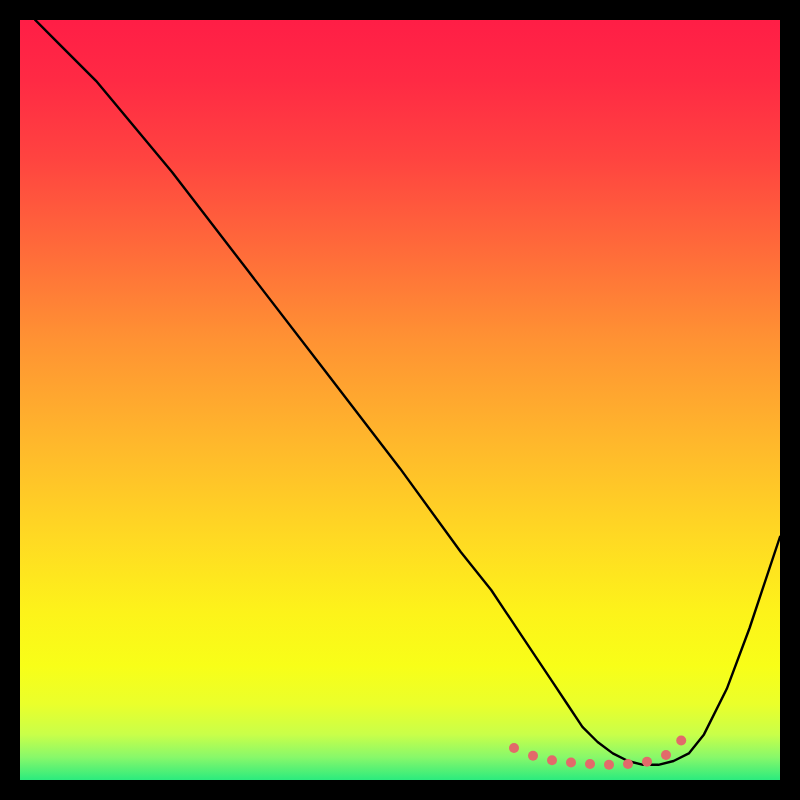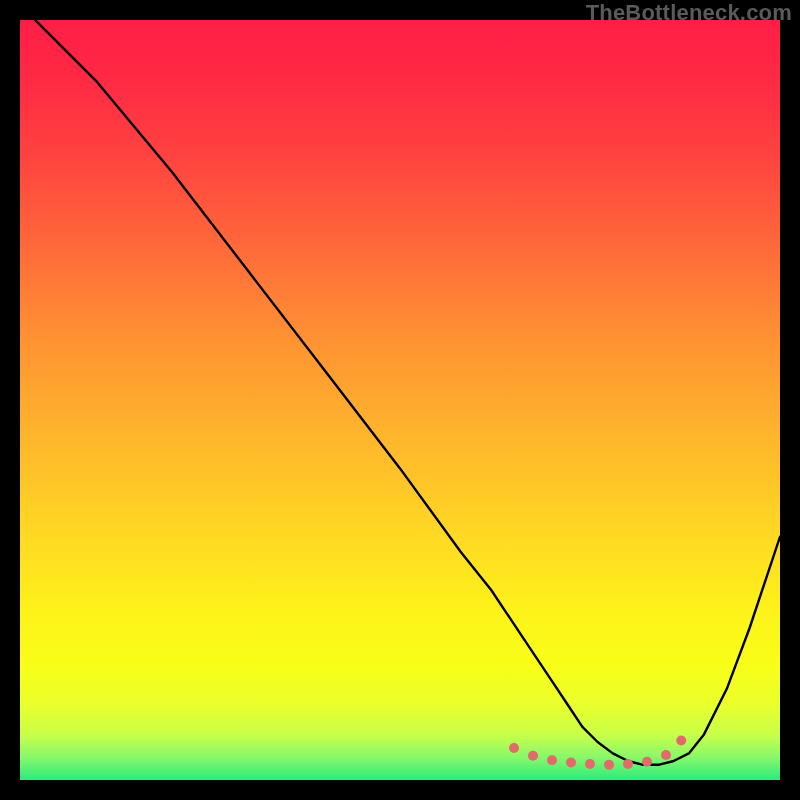--- a/index.html
+++ b/index.html
@@ -54,21 +54,20 @@
     left: 0;
     top: 0;
     width: 760px;
     height: 760px;
   }
 </style>
 </head>
 <body>
 
 <div class="outer">
-  <div class="watermark">TheBottleneck.com</div>
   <div class="plot">
     <svg class="curve" viewBox="0 0 760 760" preserveAspectRatio="none">
       <path id="curve-path" fill="none" stroke="#000000" stroke-width="2.4" stroke-linecap="round" stroke-linejoin="round" d="M15.20 0.00 L38.00 22.80 L76.00 60.80 L152.00 152.00 L228.00 250.80 L304.00 349.60 L380.00 448.40 L440.80 532.00 L471.20 570.00 L486.40 592.80 L501.60 615.60 L516.80 638.40 L532.00 661.20 L547.20 684.00 L562.40 706.80 L577.60 722.00 L592.80 733.40 L608.00 741.00 L623.20 744.80 L630.80 744.80 L638.40 744.80 L653.60 741.00 L668.80 733.40 L684.00 714.40 L706.80 668.80 L729.60 608.00 L760.00 516.80"></path>
       <g id="highlight-dots">
           <circle cx="494.00" cy="728.08" r="5" fill="#e26a6a"></circle>
           <circle cx="513.00" cy="735.68" r="5" fill="#e26a6a"></circle>
           <circle cx="532.00" cy="740.24" r="5" fill="#e26a6a"></circle>
           <circle cx="551.00" cy="742.52" r="5" fill="#e26a6a"></circle>
           <circle cx="570.00" cy="744.04" r="5" fill="#e26a6a"></circle>
           <circle cx="589.00" cy="744.80" r="5" fill="#e26a6a"></circle>

